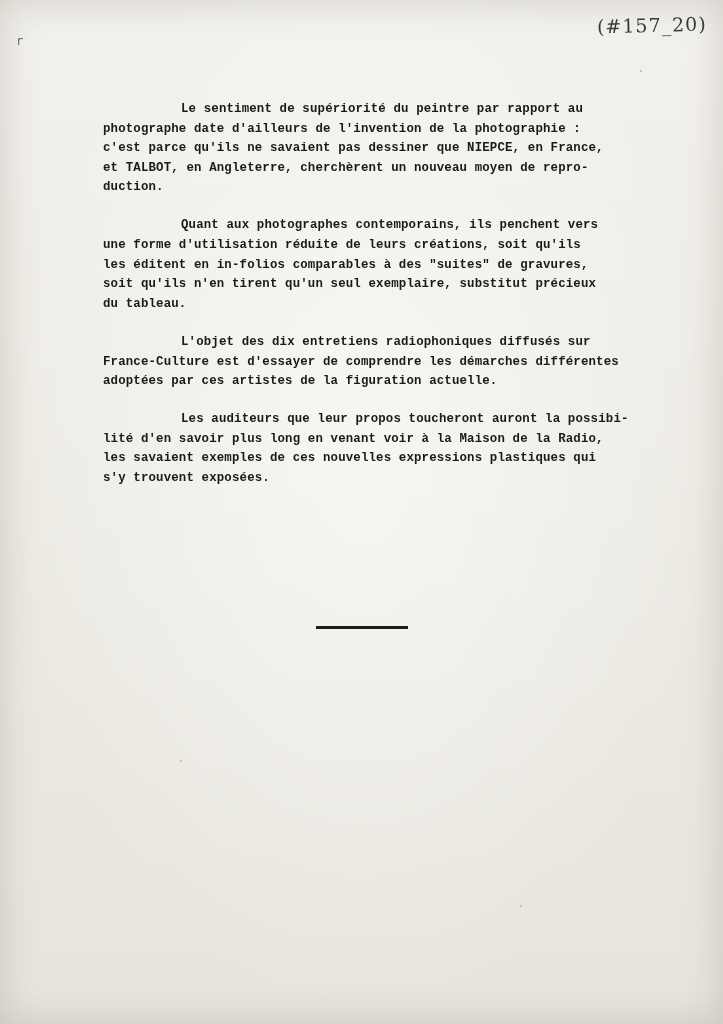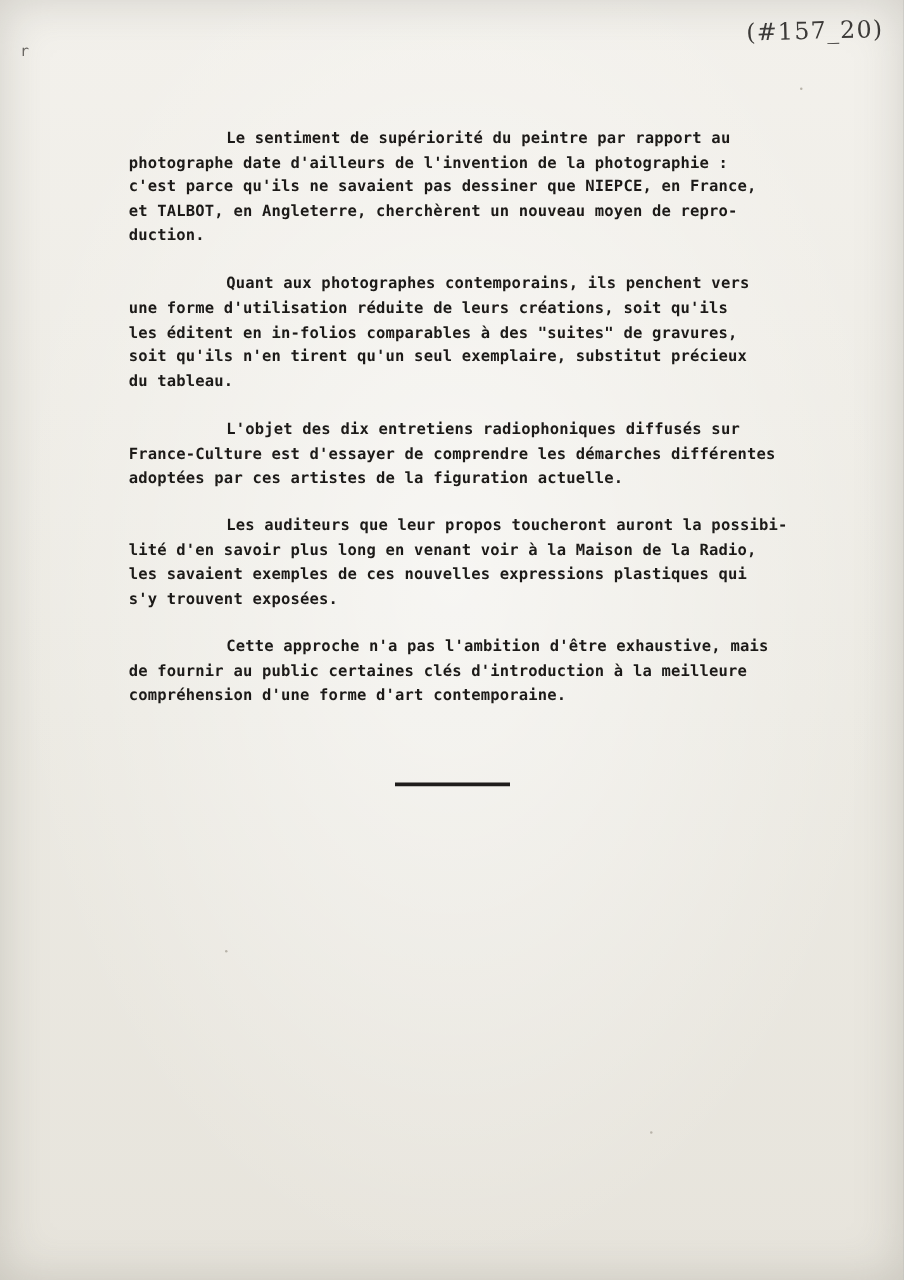--- a/index.html
+++ b/index.html
@@ -66,20 +66,21 @@
     font-weight: 700;
     letter-spacing: 0.15px;
     color: #1c1a18;
   }
   .para {
     margin: 0 0 18.5px 0;
     white-space: pre-wrap;
   }
   .para.indent {
     text-indent: 78px;
+    font-family: Liberation Mono, monospace;
   }
   .para:last-of-type {
     margin-bottom: 0;
   }
 
   .divider-wrap {
     position: absolute;
     top: 626px;
     left: 0;
     width: 723px;
@@ -120,23 +121,20 @@
 les éditent en in-folios comparables à des "suites" de gravures,
 soit qu'ils n'en tirent qu'un seul exemplaire, substitut précieux
 du tableau.</p>
     <p class="para indent">L'objet des dix entretiens radiophoniques diffusés sur
 France-Culture est d'essayer de comprendre les démarches différentes
 adoptées par ces artistes de la figuration actuelle.</p>
     <p class="para indent">Les auditeurs que leur propos toucheront auront la possibi-
 lité d'en savoir plus long en venant voir à la Maison de la Radio,
 les savaient exemples de ces nouvelles expressions plastiques qui
 s'y trouvent exposées.</p>
-    <p class="para indent">Cette approche n'a pas l'ambition d'être exhaustive, mais
-de fournir au public certaines clés d'introduction à la meilleure
-compréhension d'une forme d'art contemporaine.</p>
   </div>
 
   <div class="divider-wrap">
     <div class="divider"></div>
   </div>
 
   <div class="speck" style="top:70px;left:640px;width:2px;height:2px;"></div>
   <div class="speck" style="top:760px;left:180px;width:2px;height:2px;"></div>
   <div class="speck" style="top:905px;left:520px;width:2px;height:2px;"></div>
 

